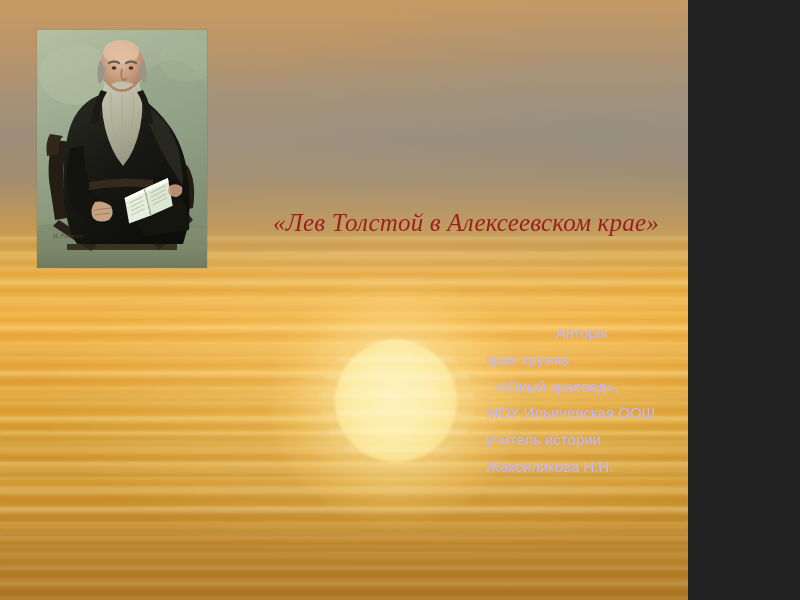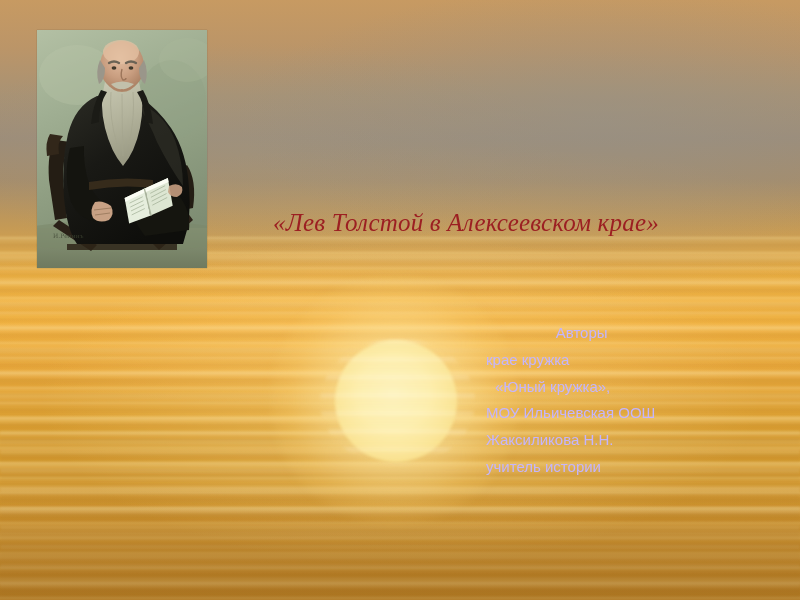--- a/index.html
+++ b/index.html
@@ -3,21 +3,21 @@
 <meta charset="utf-8">
 <title>Presentation Slide</title>
 <style>
   html, body {
     margin: 0;
     padding: 0;
     background: #222;
   }
   #slide {
     position: relative;
-    width: 800px;
+    width: 688px;
     height: 600px;
     overflow: hidden;
     font-family: "Liberation Sans", sans-serif;
   }
 
   
   .sky-base {
     position: absolute;
     inset: 0;
     background:
@@ -344,19 +344,19 @@
 
       <rect x="0" y="0" width="170" height="238" fill="none"></rect>
     </svg>
   </div>
 
   <div class="slide-title">«Лев Толстой в Алексеевском крае»</div>
 
   <div class="authors">
     <span class="ln ln-1">Авторы</span>
     <span class="ln ln-2">крае кружка</span>
-    <span class="ln ln-3">«Юный кружка»,</span>
+    <span class="ln ln-3">«Юный краевед»,</span>
     <span class="ln ln-4">МОУ Ильичевская ООШ</span>
+    <span class="ln ln-7">учитель истории</span>
     <span class="ln ln-6">Жаксиликова Н.Н.</span>
-    <span class="ln ln-7">учитель истории</span>
   </div>
 
 </div>
 
 </body></html>

